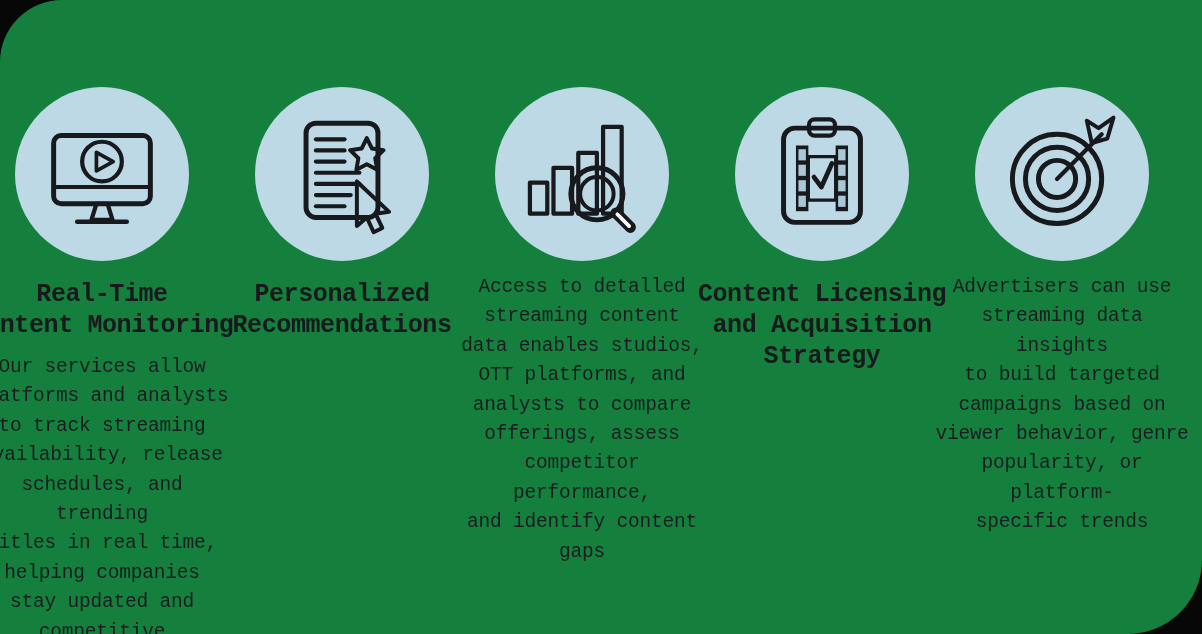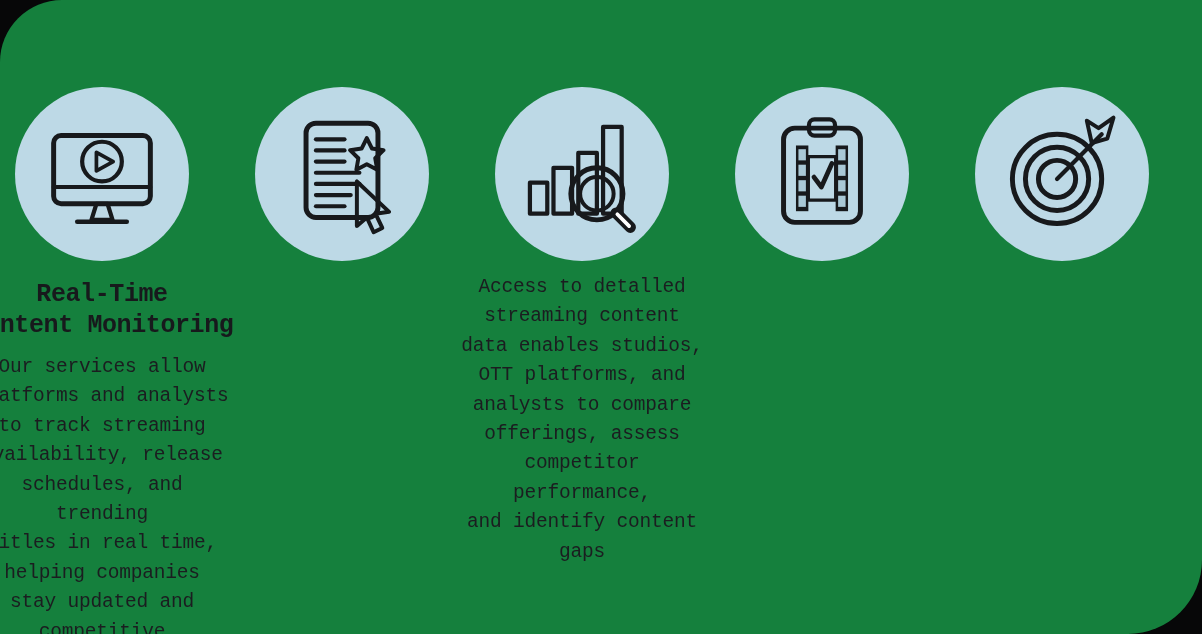--- a/index.html
+++ b/index.html
@@ -97,20 +97,22 @@
           <line class="ic" x1="29" y1="31" x2="52" y2="31" stroke-width="3.4"></line>
           <line class="ic" x1="29" y1="40" x2="52" y2="40" stroke-width="3.4"></line>
           <line class="ic" x1="29" y1="49" x2="64" y2="49" stroke-width="3.4"></line>
           <line class="ic" x1="29" y1="58" x2="64" y2="58" stroke-width="3.4"></line>
           <line class="ic" x1="29" y1="67" x2="57" y2="67" stroke-width="3.4"></line>
           <line class="ic" x1="29" y1="76" x2="52" y2="76" stroke-width="3.4"></line>
           <path class="ic" d="M70 21 L74.2 29.5 L83.5 30.8 L76.8 37.3 L78.4 46.5 L70 42.2 L61.6 46.5 L63.2 37.3 L56.5 30.8 L65.8 29.5 Z" fill="#bdd9e6" stroke-width="3.2"></path>
           <path class="ic" d="M62 56 L62 92 L70 85 L75.5 97 L82.5 93.5 L77 82 L88 80.5 Z" fill="#ffffff" stroke-width="3.2"></path>
         </svg>
       </div>
+      <h2 class="benefit-title">Personalized
+Recommendations</h2>
     </section>
 
     <section class="col">
       <div class="icon-circle">
         <svg viewBox="0 0 100 100" aria-hidden="true">
           <rect class="ic" x="8" y="57" width="14" height="25" fill="#ffffff" stroke-width="3.4"></rect>
           <rect class="ic" x="27" y="45" width="15" height="37" fill="#ffffff" stroke-width="3.4"></rect>
           <rect class="ic" x="47" y="33" width="15" height="49" fill="#ffffff" stroke-width="3.4"></rect>
           <rect class="ic" x="67" y="12" width="15" height="70" fill="#ffffff" stroke-width="3.4"></rect>
           <circle class="ic" cx="62" cy="66" r="21" fill="#ffffff" stroke-width="4"></circle>
@@ -141,28 +143,38 @@
           <rect x="31" y="67.5" width="6" height="9" fill="#a9c8d6"></rect>
           <rect x="61" y="27" width="10" height="53" fill="#17191c"></rect>
           <rect x="63" y="30" width="6" height="9" fill="#a9c8d6"></rect>
           <rect x="63" y="42.5" width="6" height="9" fill="#a9c8d6"></rect>
           <rect x="63" y="55" width="6" height="9" fill="#a9c8d6"></rect>
           <rect x="63" y="67.5" width="6" height="9" fill="#a9c8d6"></rect>
           <rect class="ic" x="39" y="36" width="22" height="35" fill="#c8dfe9" stroke-width="2.6"></rect>
           <path class="ic" d="M43.5 52.5 L49.5 60.5 L58 41.5" stroke-width="3.8"></path>
         </svg>
       </div>
+      <h2 class="benefit-title">Content Licensing
+and Acquisition
+Strategy</h2>
     </section>
 
     <section class="col">
       <div class="icon-circle">
         <svg viewBox="0 0 100 100" aria-hidden="true">
           <circle class="ic" cx="46" cy="54" r="36" fill="#ffffff" stroke-width="4"></circle>
           <circle class="ic" cx="46" cy="54" r="25.5" stroke-width="4"></circle>
           <circle class="ic" cx="46" cy="54" r="15" stroke-width="4"></circle>
           <line class="ic" x1="46" y1="54" x2="82" y2="18" stroke-width="3.4"></line>
           <path class="ic" d="M74 25 L70 7 L79.5 13 L91.5 4.5 L86.5 21.5 Z" fill="#ffffff" stroke-width="3.2"></path>
         </svg>
       </div>
+      <p class="benefit-desc">Advertisers can use
+streaming data insights
+to build targeted
+campaigns based on
+viewer behavior, genre
+popularity, or platform-
+specific trends</p>
     </section>
 
   </div>
 </div>
 
 </body></html>

